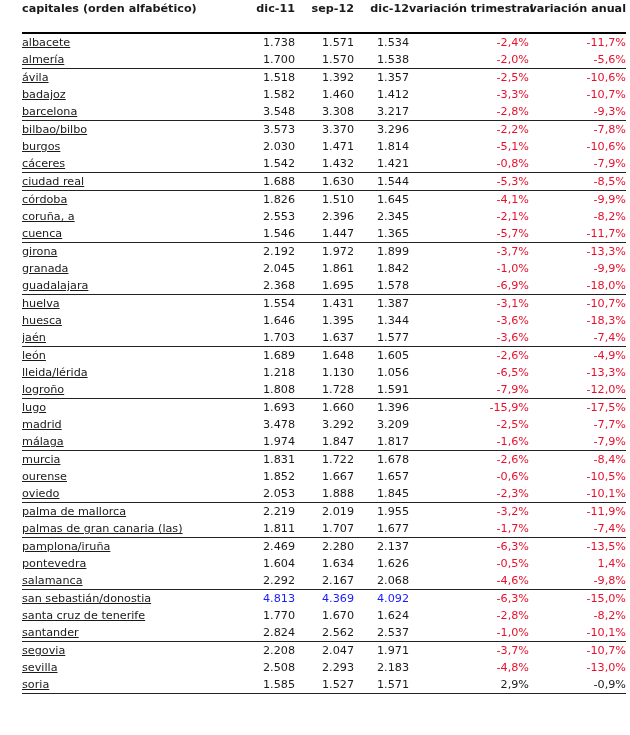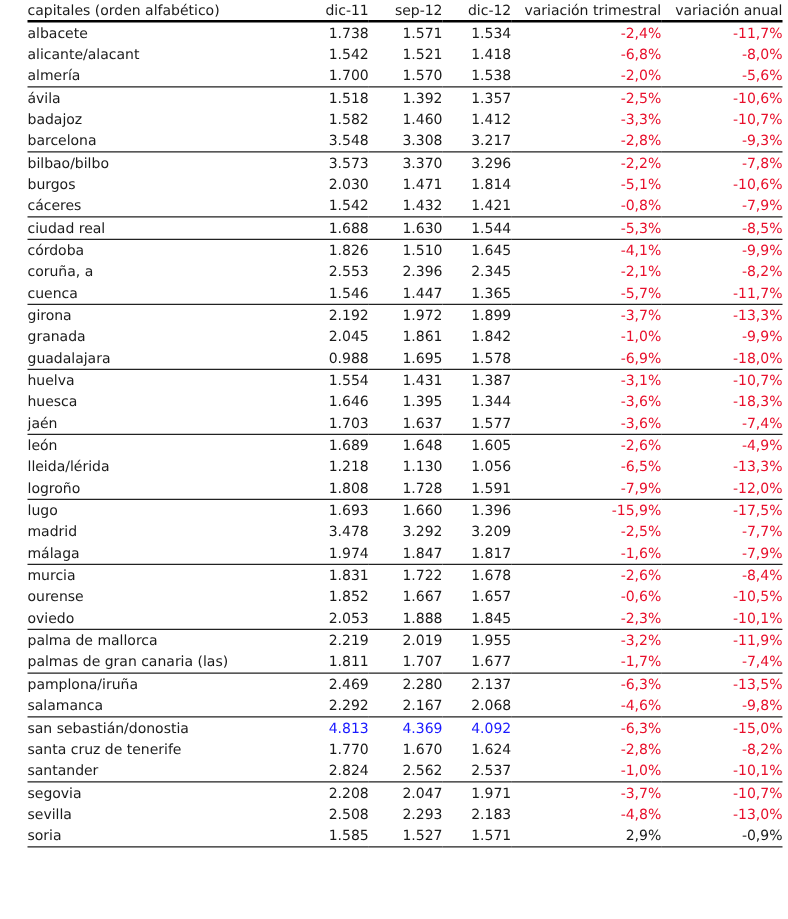--- a/index.html
+++ b/index.html
@@ -23,38 +23,38 @@
       table-layout: fixed;
       width: 604px;
     }
     col.c-name { width: 210px; }
     col.c-d11 { width: 63px; }
     col.c-s12 { width: 59px; }
     col.c-d12 { width: 55px; }
     col.c-vt { width: 120px; }
     col.c-va { width: 97px; }
     th {
-      font-weight: normal;
+      font-weight: bold;
       text-align: right;
       height: 15px;
-      padding: 0 0 0 0;
+      padding: 0 0 16px 0;
       border-bottom: 2px solid #000;
       white-space: nowrap;
       line-height: 14px;
     }
     th.name { text-align: left; }
     td {
       height: 17px;
       padding: 0;
       line-height: 17px;
       text-align: right;
       white-space: nowrap;
       overflow: hidden;
     }
-    td.name { text-align: left; }
+    td.name { text-align: left; text-decoration: underline; }
     td.vt, td.va { color: #e8102c; }
     td.pos { color: #1a1a1a; }
     tr.highlight td.num { color: #1a1aff; }
     tr.group-end td { border-bottom: 1px solid #222; }
   </style>
 </head>
 <body>
 
 <table class="prices">
   <colgroup>
@@ -77,28 +77,20 @@
   </thead>
   <tbody id="tbody">
       <tr>
         <td class="name">albacete</td>
         <td class="num">1.738</td>
         <td class="num">1.571</td>
         <td class="num">1.534</td>
         <td class="vt">-2,4%</td>
         <td class="va">-11,7%</td>
       </tr>
-      <tr>
-        <td class="name">alicante/alacant</td>
-        <td class="num">1.542</td>
-        <td class="num">1.521</td>
-        <td class="num">1.418</td>
-        <td class="vt">-6,8%</td>
-        <td class="va">-8,0%</td>
-      </tr>
       <tr class="group-end">
         <td class="name">almería</td>
         <td class="num">1.700</td>
         <td class="num">1.570</td>
         <td class="num">1.538</td>
         <td class="vt">-2,0%</td>
         <td class="va">-5,6%</td>
       </tr>
       <tr>
         <td class="name">ávila</td>
@@ -191,21 +183,21 @@
       <tr>
         <td class="name">granada</td>
         <td class="num">2.045</td>
         <td class="num">1.861</td>
         <td class="num">1.842</td>
         <td class="vt">-1,0%</td>
         <td class="va">-9,9%</td>
       </tr>
       <tr class="group-end">
         <td class="name">guadalajara</td>
-        <td class="num">0.988</td>
+        <td class="num">2.368</td>
         <td class="num">1.695</td>
         <td class="num">1.578</td>
         <td class="vt">-6,9%</td>
         <td class="va">-18,0%</td>
       </tr>
       <tr>
         <td class="name">huelva</td>
         <td class="num">1.554</td>
         <td class="num">1.431</td>
         <td class="num">1.387</td>
@@ -316,20 +308,28 @@
         <td class="vt">-1,7%</td>
         <td class="va">-7,4%</td>
       </tr>
       <tr>
         <td class="name">pamplona/iruña</td>
         <td class="num">2.469</td>
         <td class="num">2.280</td>
         <td class="num">2.137</td>
         <td class="vt">-6,3%</td>
         <td class="va">-13,5%</td>
+      </tr>
+      <tr>
+        <td class="name">pontevedra</td>
+        <td class="num">1.604</td>
+        <td class="num">1.634</td>
+        <td class="num">1.626</td>
+        <td class="vt">-0,5%</td>
+        <td class="va">1,4%</td>
       </tr>
       <tr class="group-end">
         <td class="name">salamanca</td>
         <td class="num">2.292</td>
         <td class="num">2.167</td>
         <td class="num">2.068</td>
         <td class="vt">-4,6%</td>
         <td class="va">-9,8%</td>
       </tr>
       <tr class="highlight">

